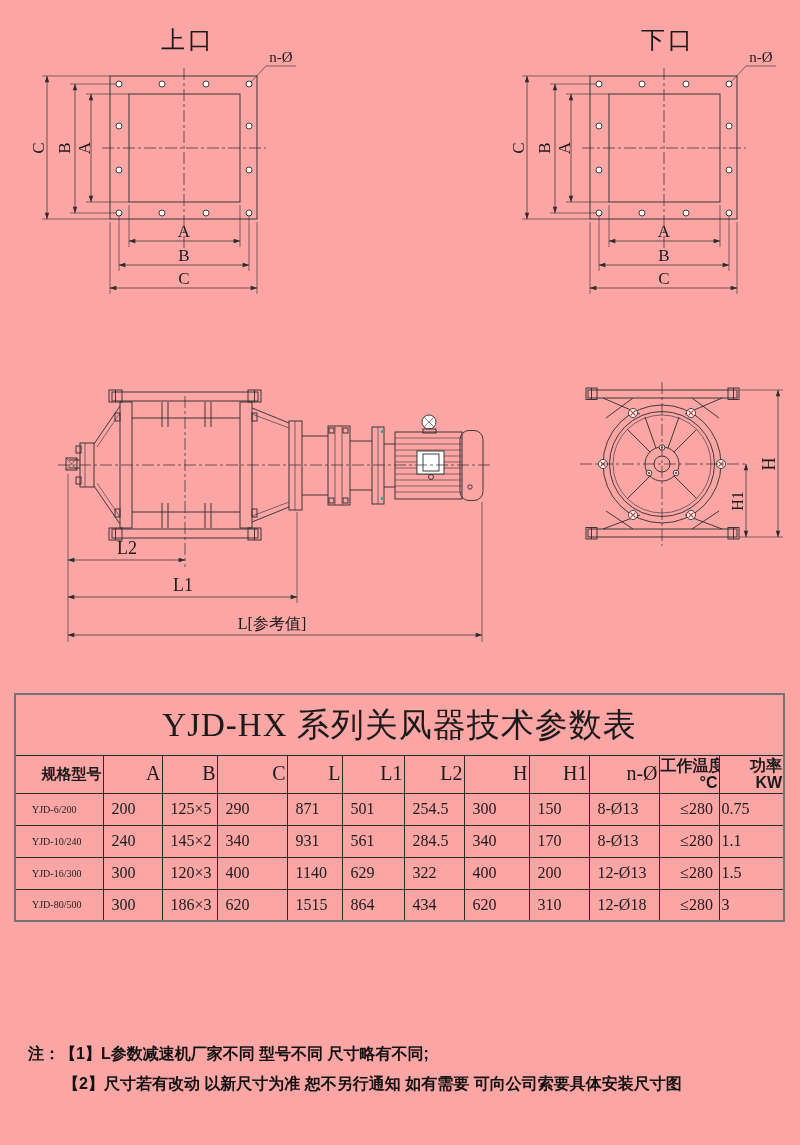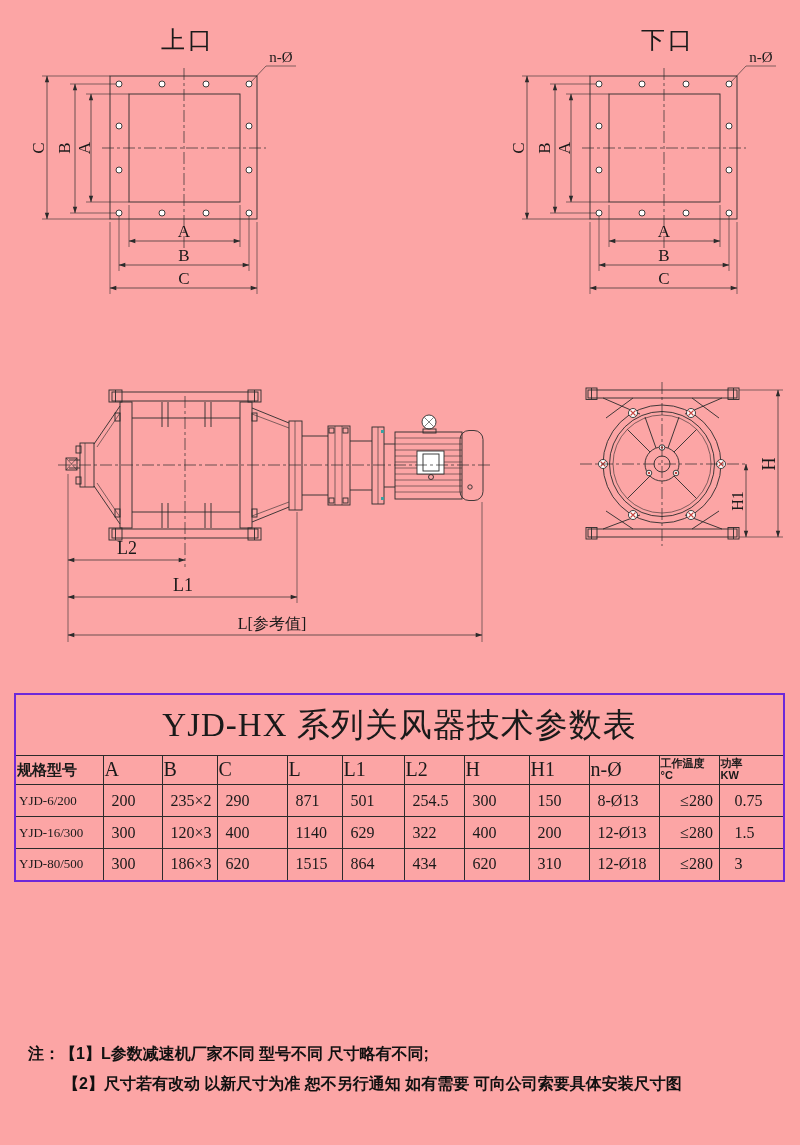--- a/index.html
+++ b/index.html
@@ -11,40 +11,40 @@
   .thin{stroke:#2b2b2b;stroke-width:0.6;fill:none;}
   .cl{stroke:#2b2b2b;stroke-width:0.7;fill:none;stroke-dasharray:12 3 3 3;}
   .dim{stroke:#2b2b2b;stroke-width:0.7;fill:none;}
   .bolt{fill:#ffffff;stroke:#2b2b2b;stroke-width:0.9;}
   .redmark{stroke:#c4443f;stroke-width:1.1;fill:none;}
   .reddot{fill:#c4443f;}
   .fin{stroke:#2b2b2b;stroke-width:0.55;fill:none;}
 
   .table-wrap{position:absolute;left:14px;top:693px;width:773px;}
   table{border-collapse:collapse;table-layout:fixed;width:771px;
-        border:2px solid #6d28d9;}
+        border:2px solid #737373;}
   td,th{border:1px solid #2b2b2b;overflow:hidden;white-space:nowrap;}
   tr.title-row td{height:58px;text-align:center;
         font-family:"Liberation Serif","DejaVu Serif",serif;
         font-size:33px;letter-spacing:1px;font-weight:normal;}
   tr.header-row{height:29px;}
   tr.header-row th{font-family:"Liberation Serif","DejaVu Serif",serif;
-        font-size:20px;font-weight:normal;text-align:left;vertical-align:middle;}
+        font-size:20px;font-weight:normal;text-align:right;vertical-align:middle;}
   tr.header-row th.col-0{font-size:15px;font-weight:bold;
         font-family:"Liberation Sans","DejaVu Sans",sans-serif;}
-  tr.header-row th.col-10,tr.header-row th.col-11{font-size:11px;font-weight:bold;
+  tr.header-row th.col-10,tr.header-row th.col-11{font-size:16px;font-weight:bold;
         font-family:"Liberation Sans","DejaVu Sans",sans-serif;}
   tr.header-row th .sub{font-weight:bold;}
   tr.header-row th div{line-height:1.08;}
   tbody tr{height:32px;}
   tbody td{font-family:"Liberation Serif","DejaVu Serif",serif;
         font-size:16px;text-align:left;padding-left:8px;vertical-align:middle;}
-  tbody td.col-0{font-size:13px;padding-left:3px;margin-left:36px;}
+  tbody td.col-0{font-size:10px;padding-left:16px;margin-left:36px;}
   tbody td.col-10{text-align:center;padding-left:16px;}
-  tbody td.col-11{padding-left:15px;}
+  tbody td.col-11{padding-left:2px;}
 
   .notes{position:absolute;left:28px;top:1044px;
         font-family:"Liberation Sans","DejaVu Sans",sans-serif;
         font-size:16px;font-weight:bold;color:#111;}
   .notes .l2{margin-left:35px;margin-top:9px;text-align:right;}
 </style>
 </head>
 <body>
 
 <div id="page">
@@ -376,30 +376,44 @@
             <th class="col-11">
               <div>功率</div>
               <div class="sub">KW</div>
             </th>
           </tr>
       </thead>
       <tbody id="table-body">
           <tr>
             <td class="col-0">YJD-6/200</td>
             <td class="col-1">200</td>
-            <td class="col-2">235×2</td>
+            <td class="col-2">125×5</td>
             <td class="col-3">290</td>
             <td class="col-4">871</td>
             <td class="col-5">501</td>
             <td class="col-6">254.5</td>
             <td class="col-7">300</td>
             <td class="col-8">150</td>
             <td class="col-9">8-Ø13</td>
             <td class="col-10">≤280</td>
             <td class="col-11">0.75</td>
+          </tr>
+          <tr>
+            <td class="col-0">YJD-10/240</td>
+            <td class="col-1">240</td>
+            <td class="col-2">145×2</td>
+            <td class="col-3">340</td>
+            <td class="col-4">931</td>
+            <td class="col-5">561</td>
+            <td class="col-6">284.5</td>
+            <td class="col-7">340</td>
+            <td class="col-8">170</td>
+            <td class="col-9">8-Ø13</td>
+            <td class="col-10">≤280</td>
+            <td class="col-11">1.1</td>
           </tr>
           <tr>
             <td class="col-0">YJD-16/300</td>
             <td class="col-1">300</td>
             <td class="col-2">120×3</td>
             <td class="col-3">400</td>
             <td class="col-4">1140</td>
             <td class="col-5">629</td>
             <td class="col-6">322</td>
             <td class="col-7">400</td>

